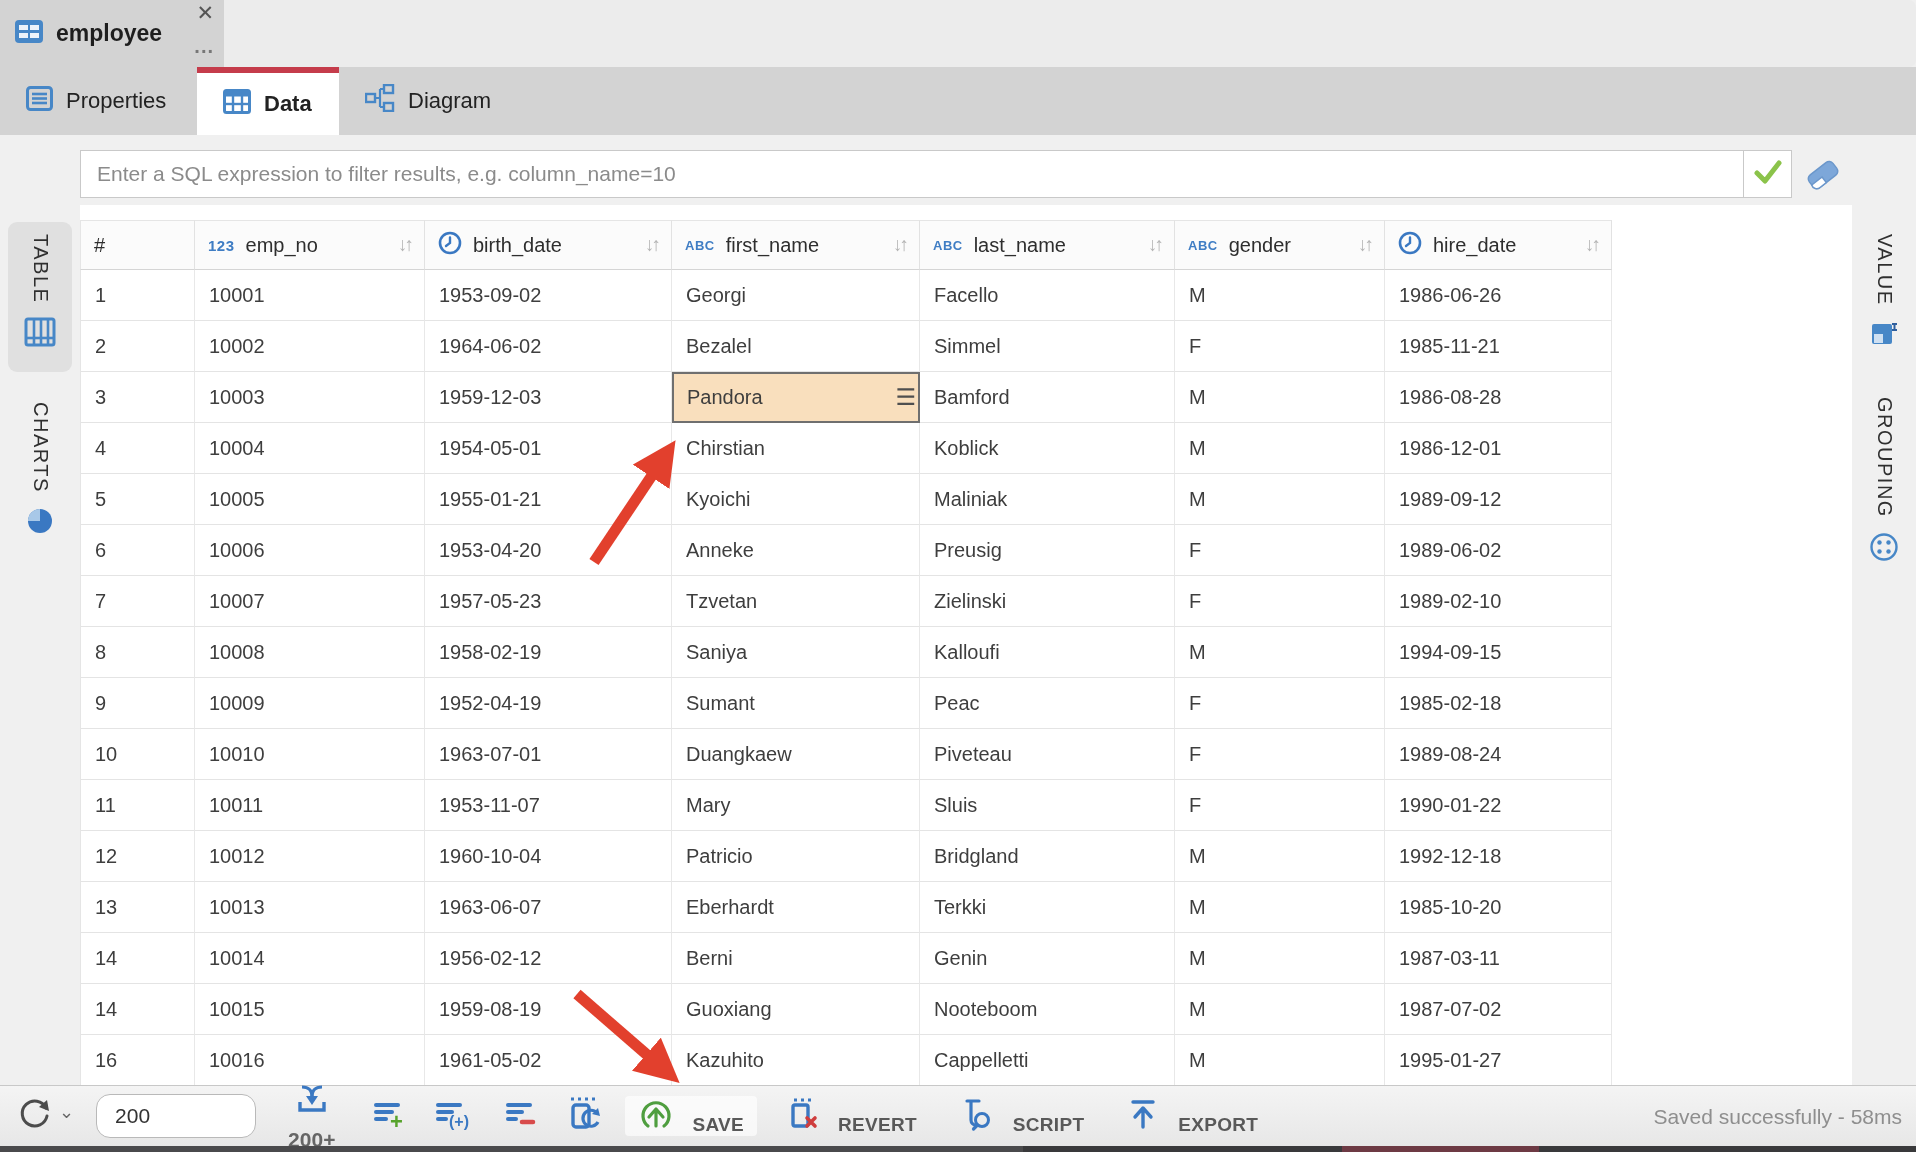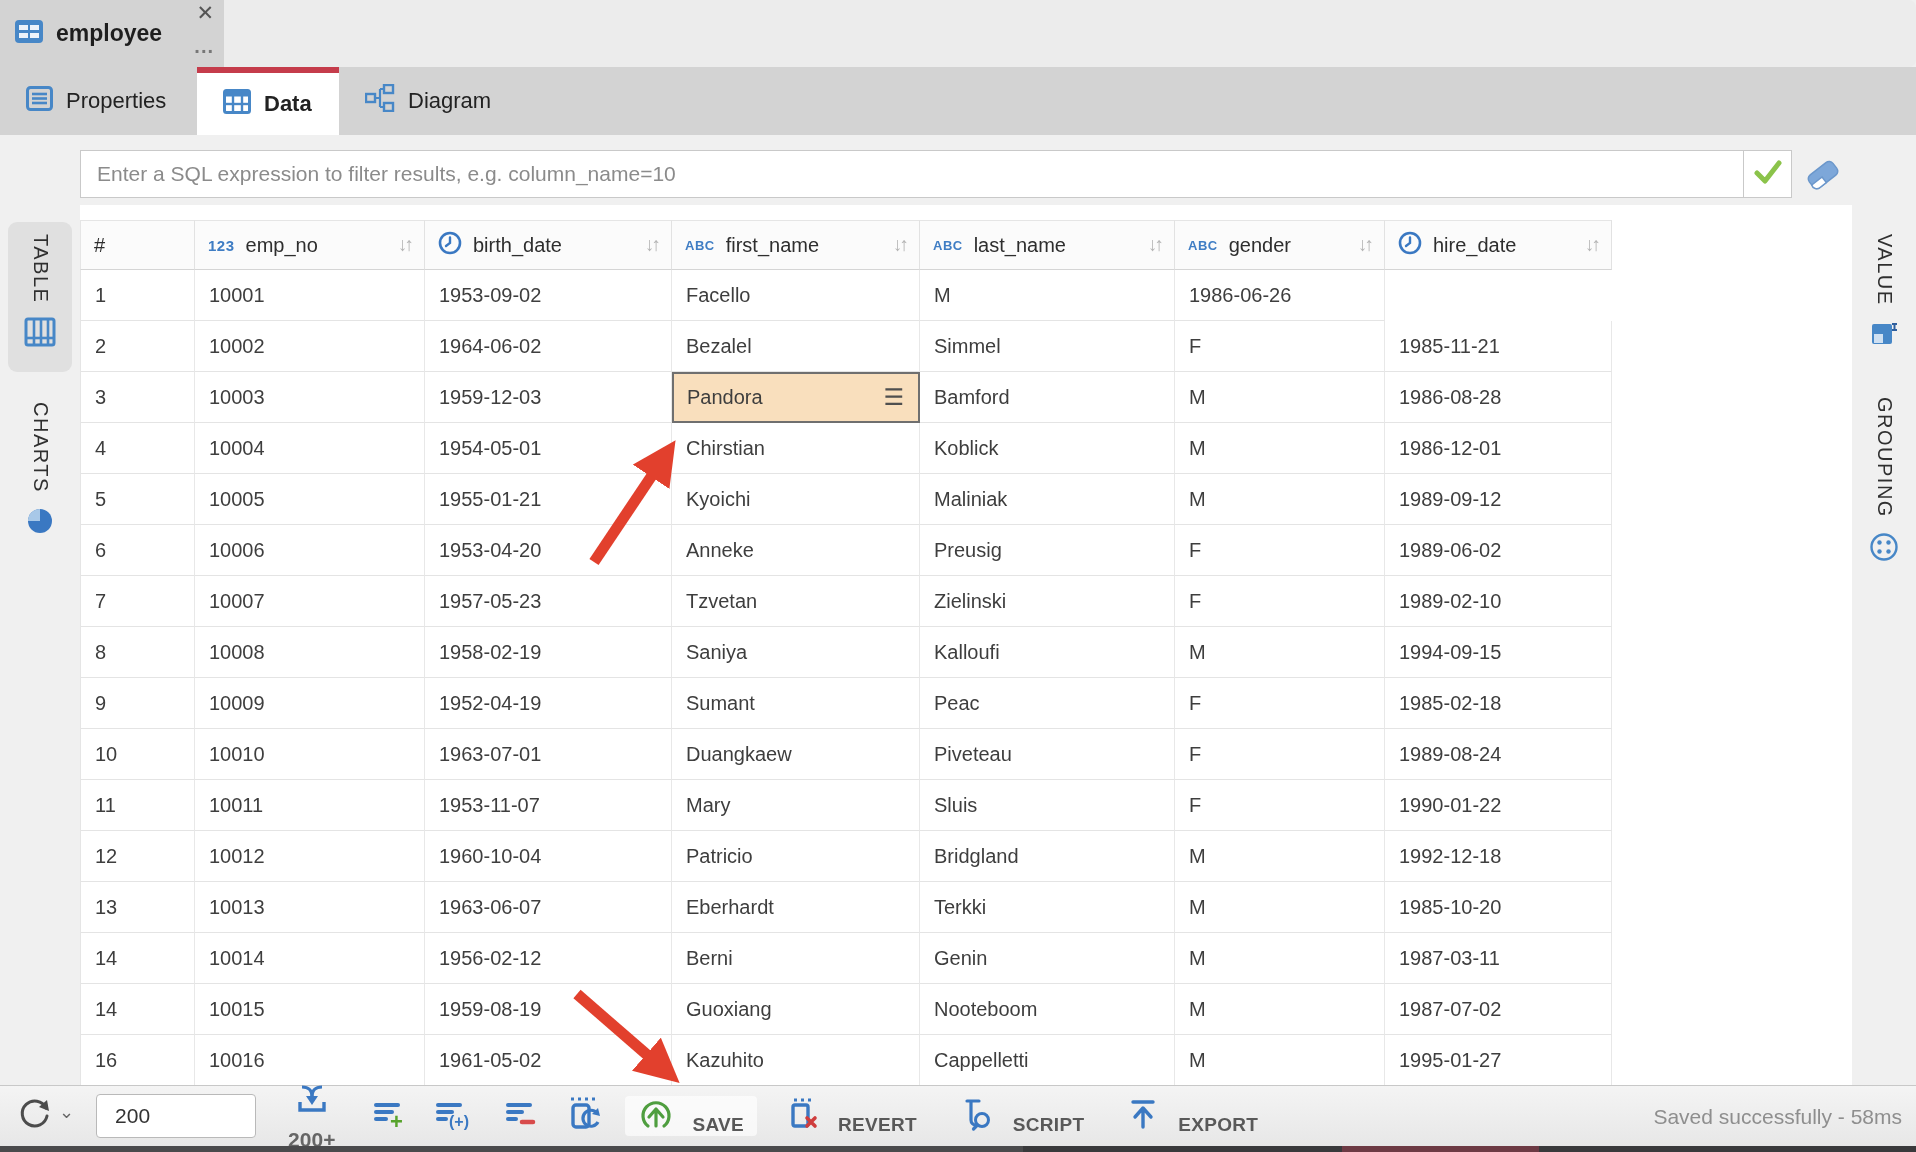--- a/index.html
+++ b/index.html
@@ -45,30 +45,30 @@
   .th { height:50px; background:#fbfbfb; border-right:1px solid #e2e2e2; border-bottom:1px solid #d5d5d5;
         border-top:1px solid #e5e5e5; display:flex; align-items:center; gap:11px; padding:0 13px;
         font-size:20px; color:#2e2e2e; white-space:nowrap; overflow:hidden; }
   .th:first-child, .td:first-child { border-left:1px solid #e5e5e5; }
   .sort { margin-left:auto; color:#b5b5b5; font-size:19px; letter-spacing:-3px; padding-left:6px; }
   .num-ico { color:#3f7dc4; font-weight:bold; font-size:15px; letter-spacing:.5px; }
   .abc-ico { color:#3f7dc4; font-weight:bold; font-size:13px; letter-spacing:.5px; }
   .td { height:51px; line-height:50px; padding:0 14px; border-right:1px solid #e8e8e8;
         border-bottom:1px solid #e4e4e4; font-size:20px; color:#3e3e3e; white-space:nowrap; overflow:hidden; }
   .td.sel { display:flex; align-items:center; justify-content:space-between; line-height:normal;
-        background:#f9dfbd; border:2px solid #6f6f6f; padding:0 14px 0 13px; }
+        background:#f9dfbd; border:2px solid #6f6f6f; padding:0 2px 0 13px; }
   .menu-ico { font-size:23px; color:#4f4f4f; }
 
   
   .toolbar { position:absolute; left:0; top:1085px; width:100%; height:61px;
              background:linear-gradient(#f4f4f4,#e7e7e7); border-top:1px solid #c8c8c8;
              display:flex; align-items:center; padding-left:16px; }
   .tb-group { display:flex; align-items:center; }
   .chev { color:#666; font-size:18px; margin-left:3px; transform:translateY(-4px); }
-  .limit-input { width:160px; height:44px; margin-left:22px; border:1px solid #b9b9b9; border-radius:4px;
+  .limit-input { width:160px; height:44px; margin-left:22px; border:1px solid #b9b9b9; border-radius:14px;
                  background:#fff; font-size:21px; color:#333; padding:0 18px; outline:none;
                  font-family:"Liberation Sans",sans-serif; }
   .fetch { margin-left:32px; display:flex; align-items:center; gap:8px;flex-direction:column; }
   .fetch .lbl { font-size:21px; font-weight:bold; color:#666; }
   .ico-btn { margin-left:26px; display:flex; align-items:center; }
   .txt-btn { display:flex; align-items:flex-end; gap:18px; padding:0 13px; border-radius:4px; }
   .txt-btn .lbl { font-size:19px; font-weight:bold; color:#595959; letter-spacing:.3px; }
   .txt-btn.hl { background:rgba(255,255,255,.65); }
   .status { position:absolute; right:14px; top:0; height:61px; display:flex; align-items:center;
             font-size:21px; color:#8e8e8e; }
@@ -251,20 +251,21 @@
             </svg></span>
         <span>hire_date</span>
         <span class="sort">↓↑</span>
       </div>
     </div>
     <div>
         <div class="tr">
           <div class="td">1</div>
           <div class="td">10001</div>
           <div class="td">1953-09-02</div>
+          <div class="td">Georgi</div>
           <div class="td">Facello</div>
           <div class="td">M</div>
           <div class="td">1986-06-26</div>
         </div>
         <div class="tr">
           <div class="td">2</div>
           <div class="td">10002</div>
           <div class="td">1964-06-02</div>
           <div class="td">Bezalel</div>
           <div class="td">Simmel</div>

